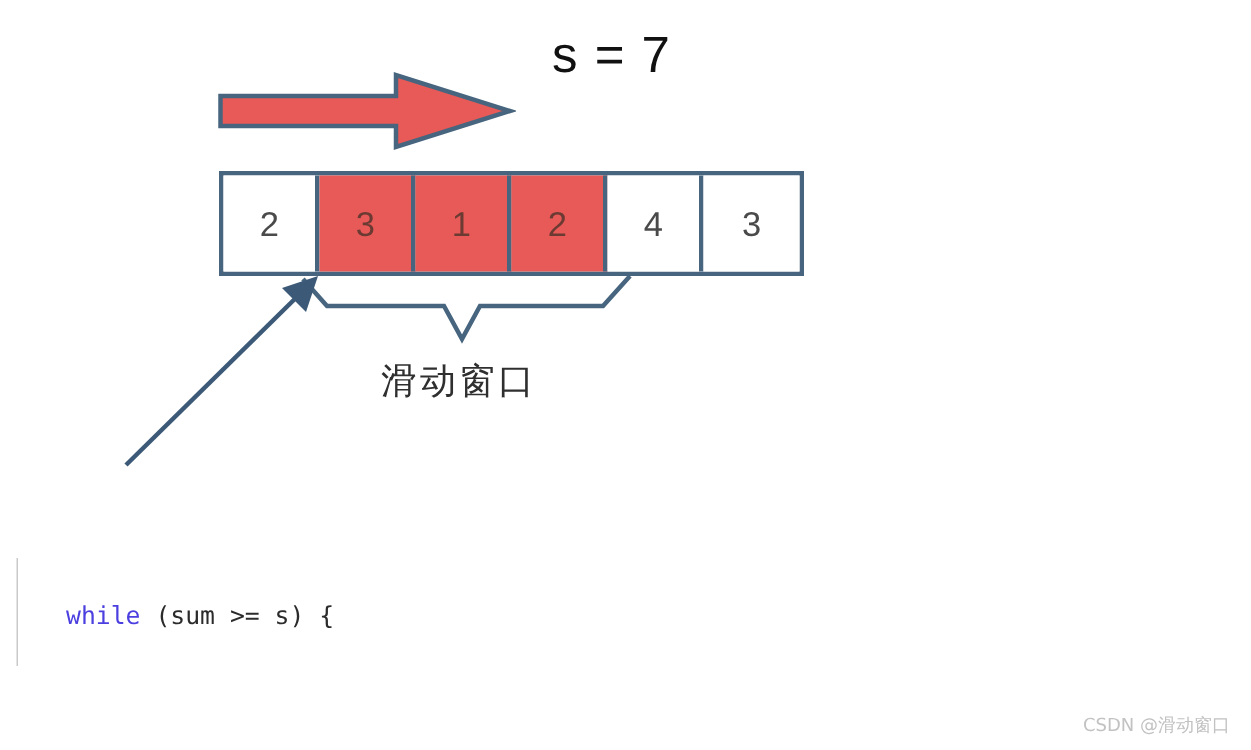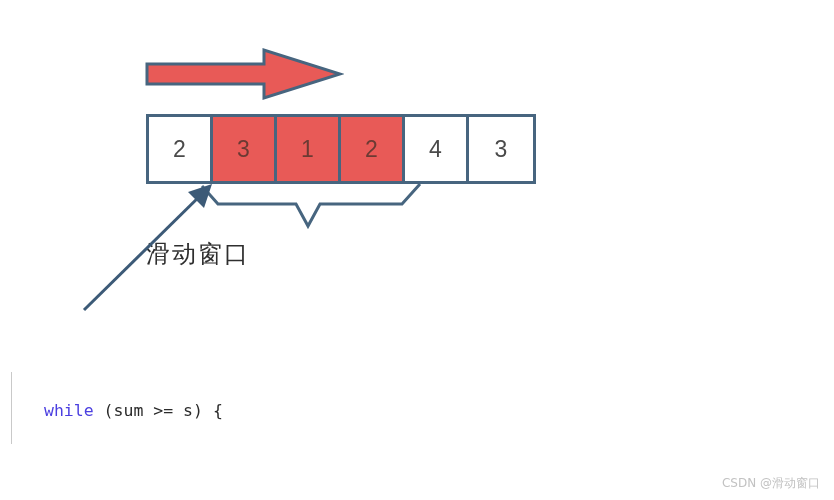--- a/index.html
+++ b/index.html
@@ -67,20 +67,21 @@
     color: #6b3a33;
   }
 
   
   #brace { position: absolute; left: 196px; top: 182px; width: 230px; height: 56px; }
   #window-label {
     position: absolute;
     left: 146px;
     top: 238px;
     width: 320px;
+    text-align: center;
     font-family: "DejaVu Sans", "Liberation Sans", sans-serif;
     font-size: 24px;
     color: #2f2f2f;
     letter-spacing: 2px;
   }
 
   
   #diag-arrow { position: absolute; left: 76px; top: 176px; width: 150px; height: 140px; }
 
   
@@ -128,20 +129,21 @@
     font-size: 12px;
     color: #c2c2c2;
     white-space: nowrap;
   }
 </style>
 </head>
 <body>
 
 <div id="page">
 
+  <div id="s-label">s = 7</div>
 
   <svg id="red-arrow" viewBox="0 0 200 56">
     <polygon points="3,18 120,18 120,4 196,28 120,52 120,38 3,38" fill="#e85a57" stroke="#47657f" stroke-width="3" stroke-linejoin="miter"></polygon>
   </svg>
 
   <div id="array-row">
     <div class="cell">2</div>
     <div class="cell highlight" style="background: rgb(232, 90, 87);">3</div>
     <div class="cell highlight" style="background: rgb(232, 90, 87);">1</div>
     <div class="cell highlight" style="background: rgb(232, 90, 87);">2</div>

